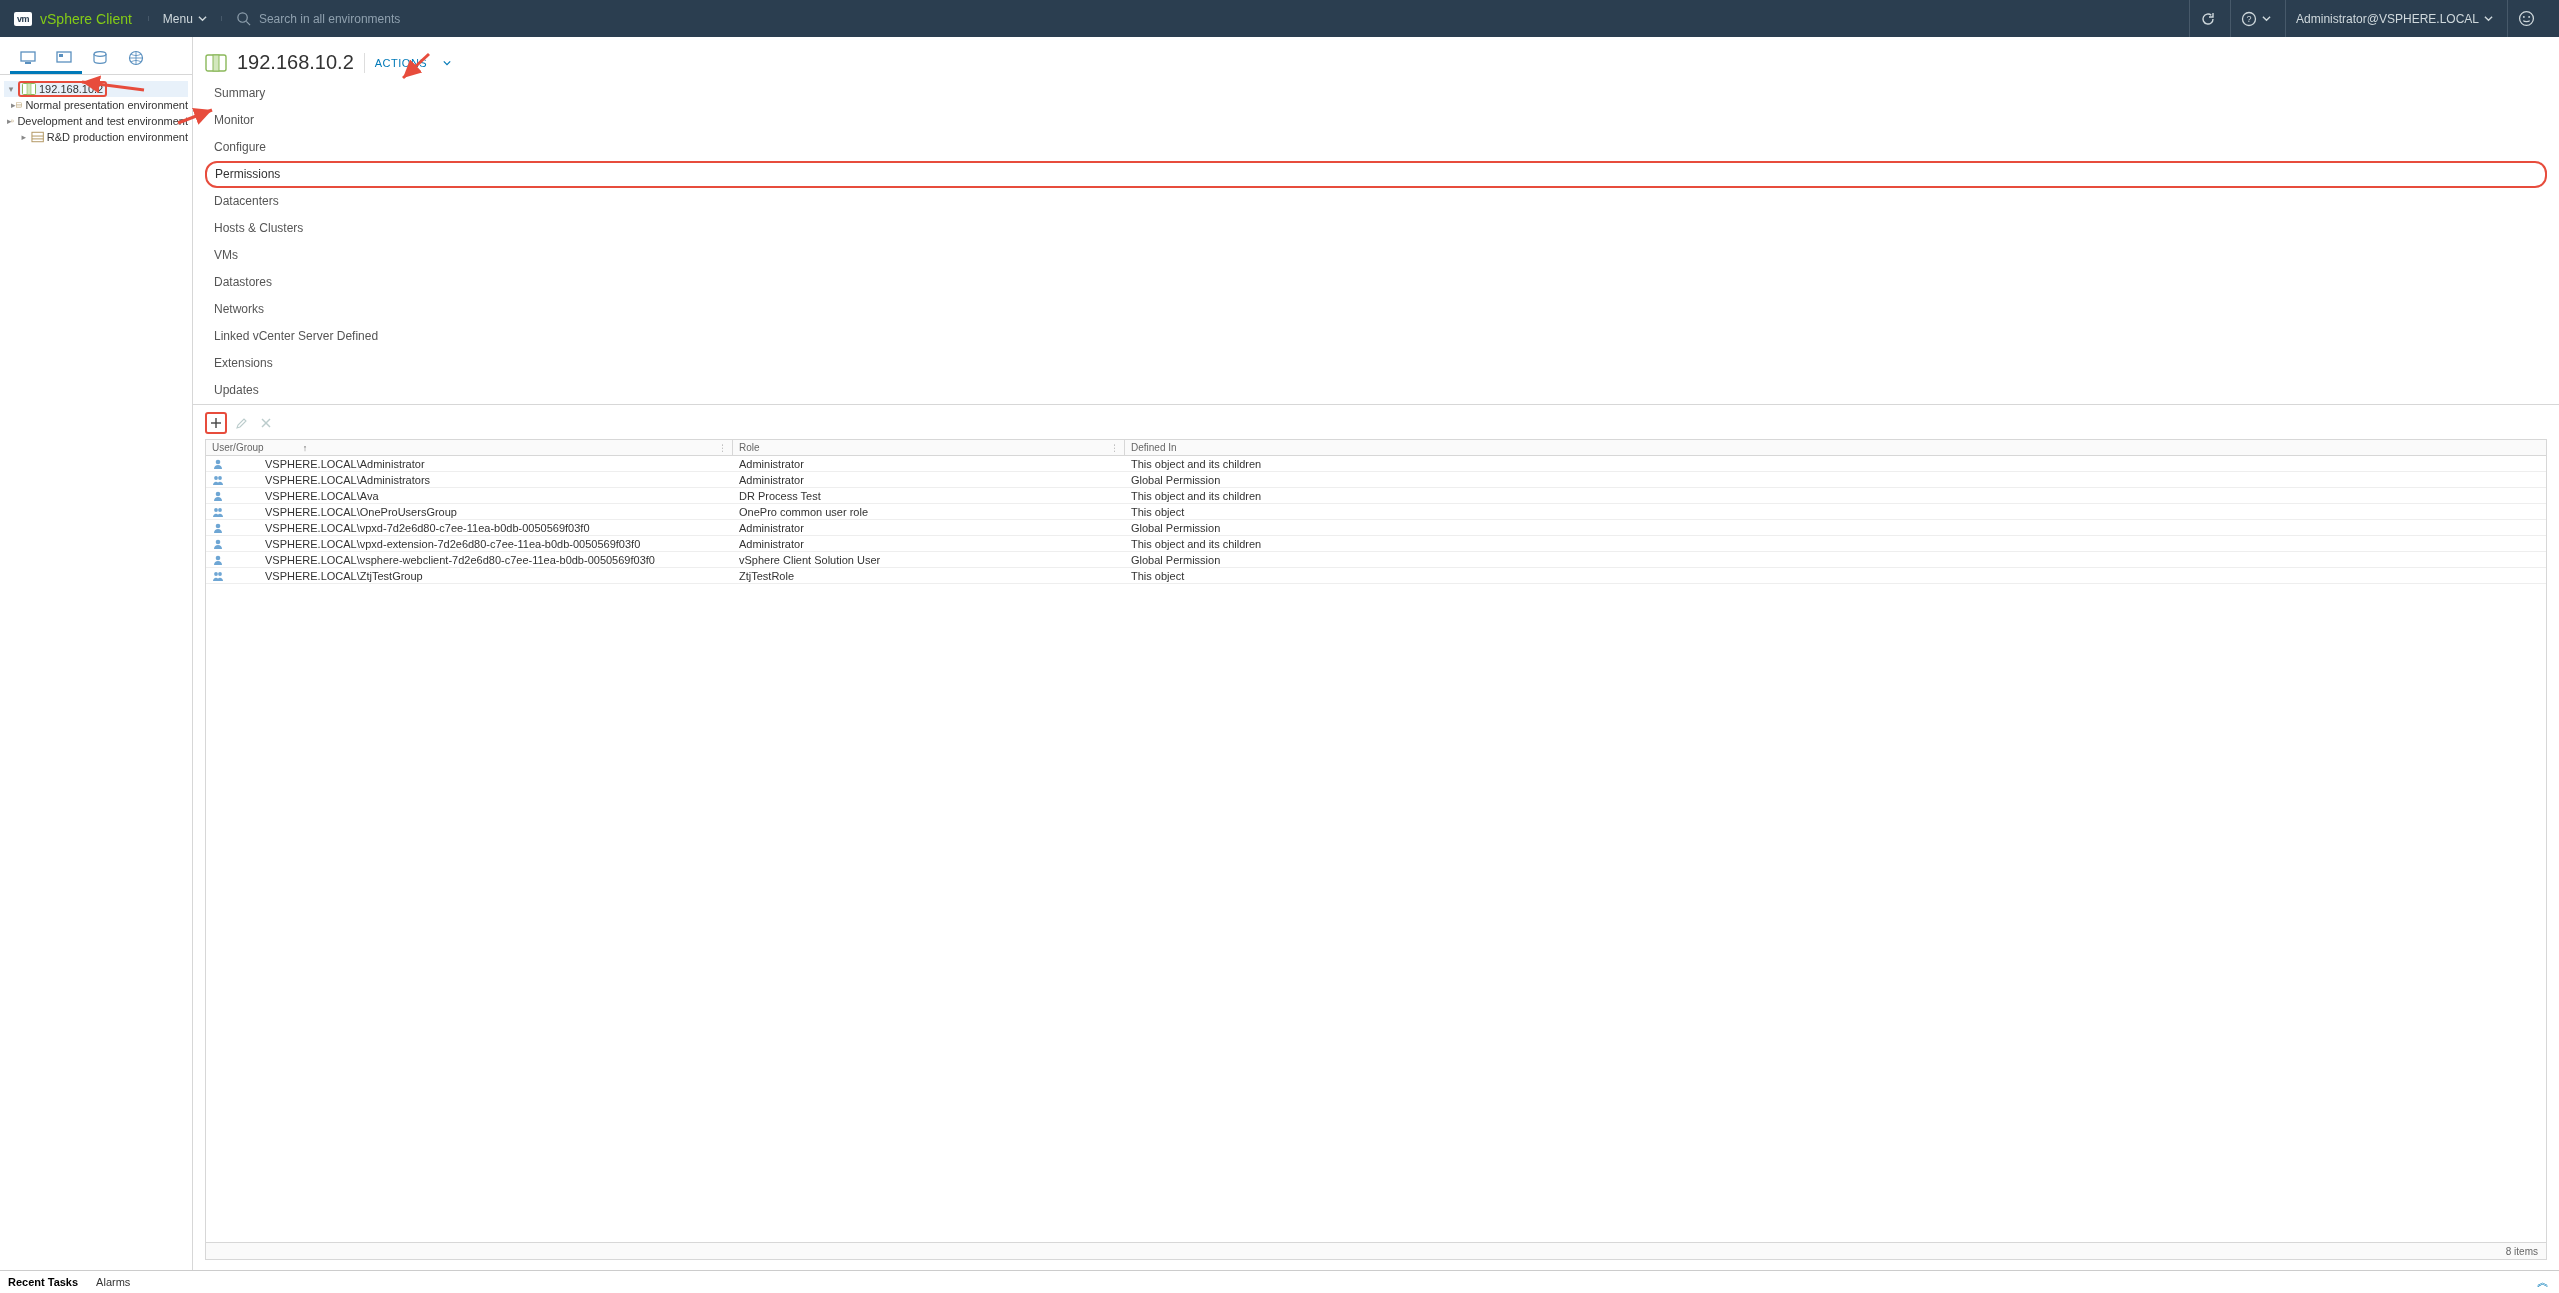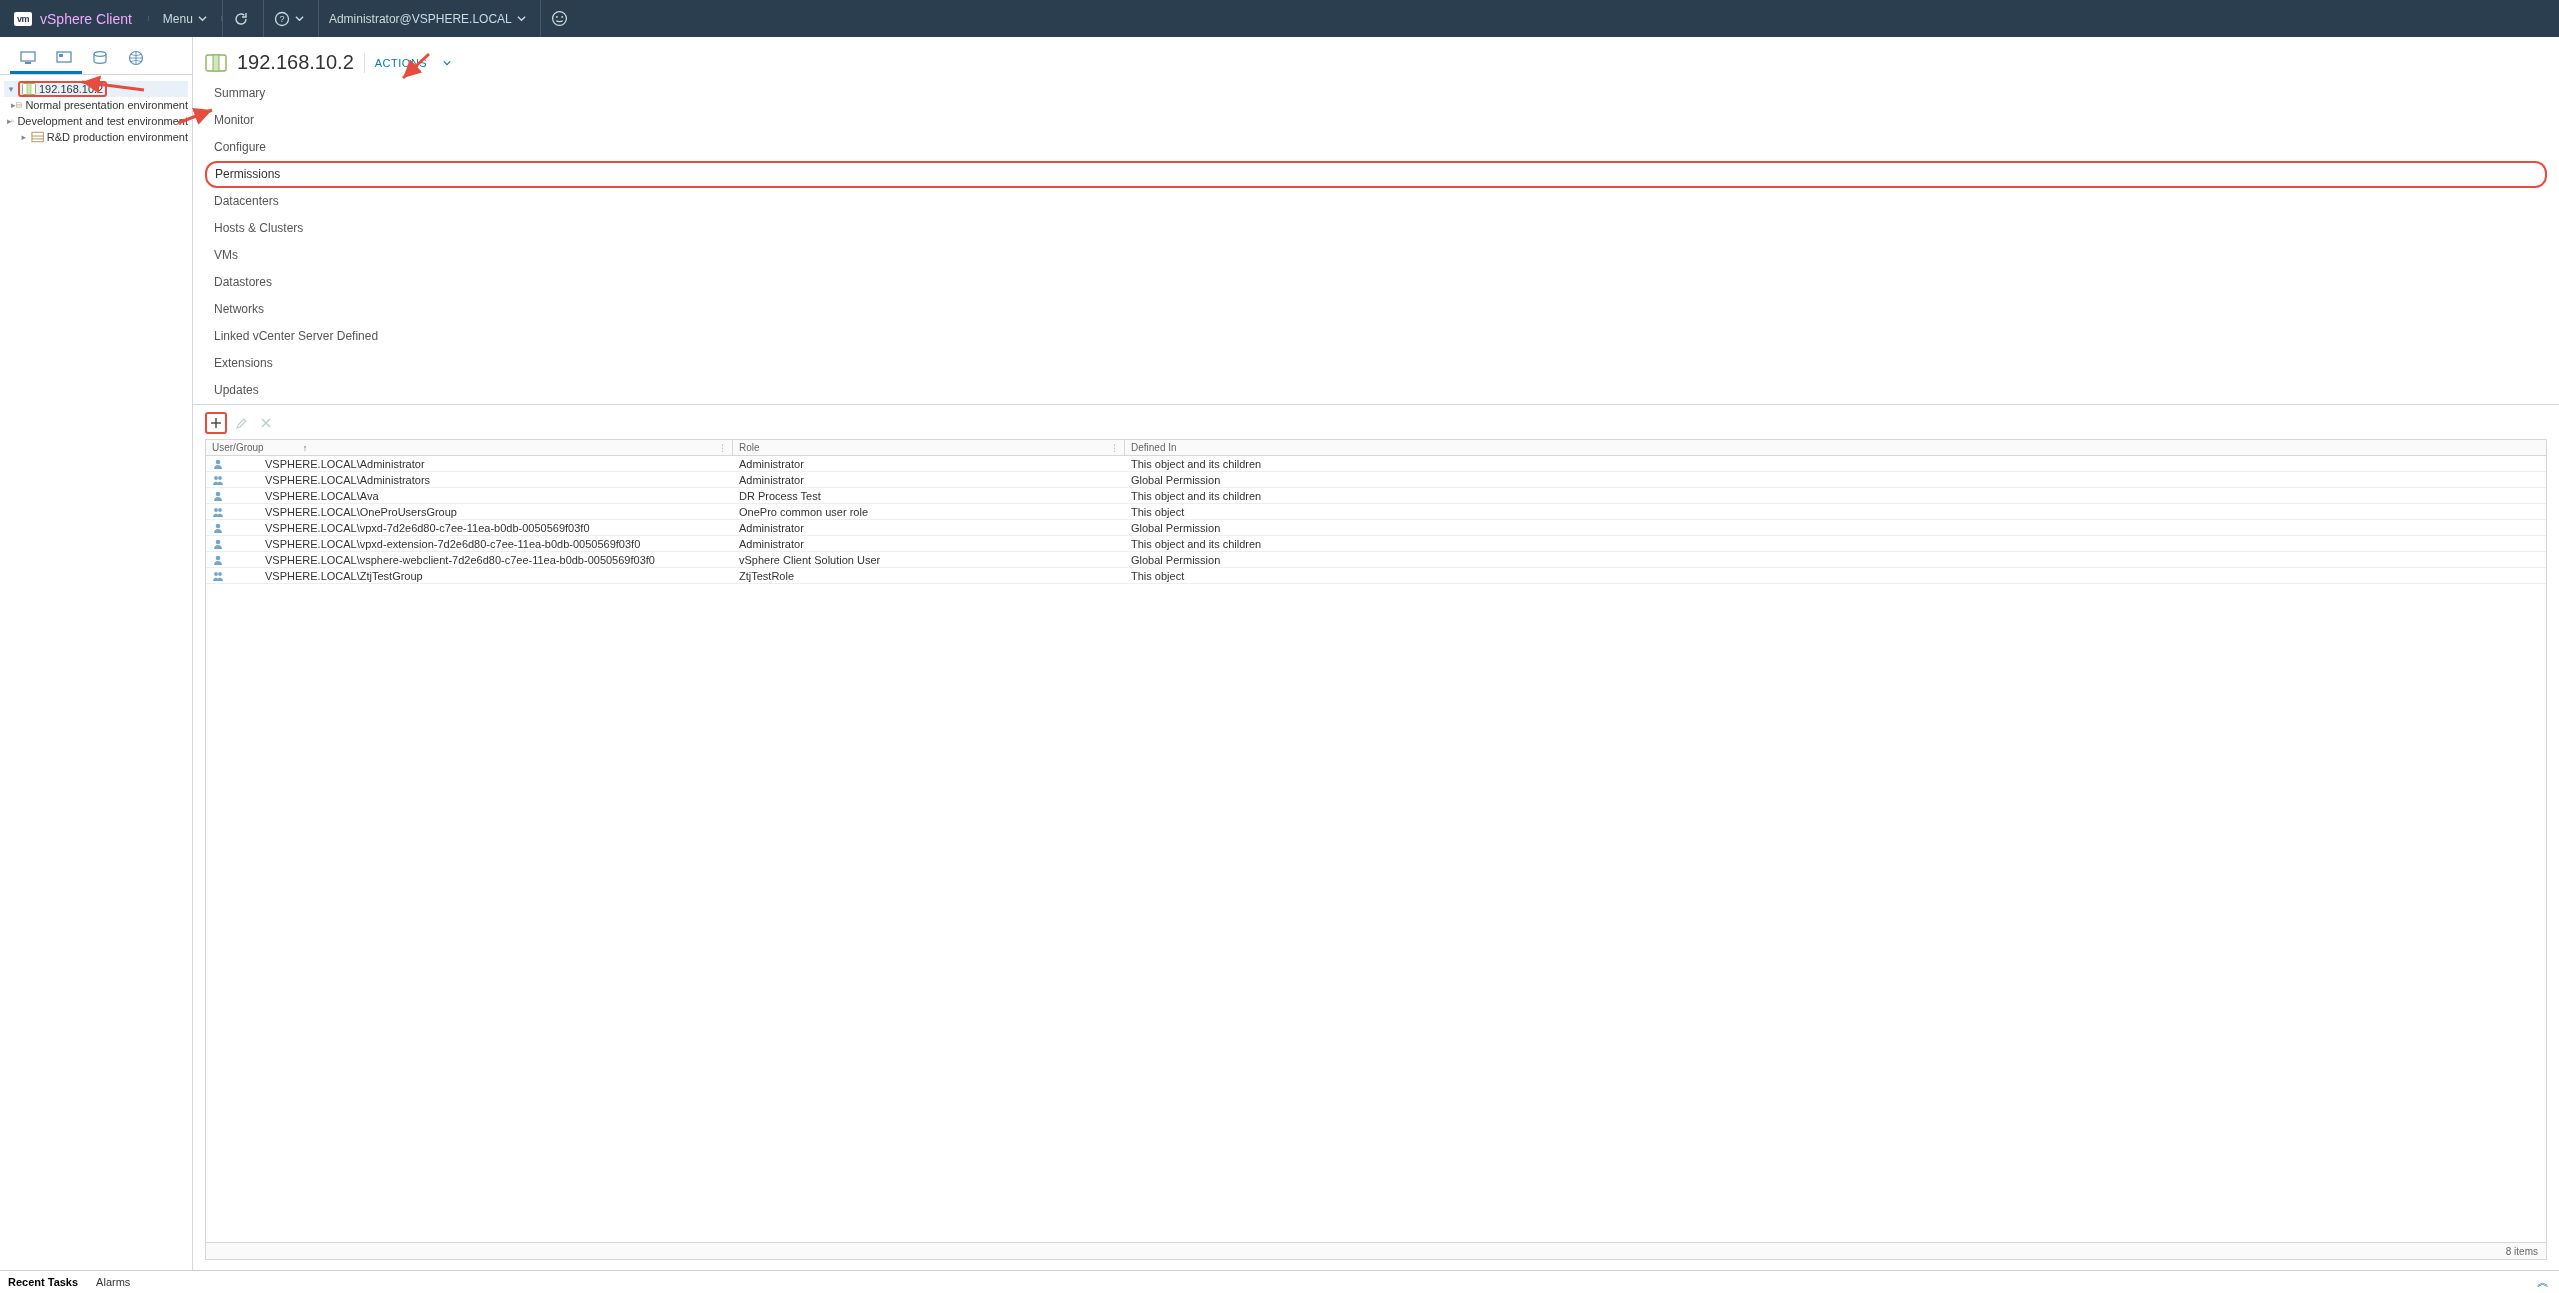--- a/index.html
+++ b/index.html
@@ -1,21 +1,21 @@
 <!DOCTYPE html>
 <html><head>
 <meta charset="utf-8">
 <style>
 * { box-sizing: border-box; margin: 0; padding: 0; }
 body { font-family: "Helvetica Neue", Arial, sans-serif; font-size: 12px; color: #333; background:#fff; overflow:hidden; }
 
 
 .header { background:#2b3e50; color:#cfd8dc; height:37px; display:flex; align-items:center; padding:16px 14px; }
 .vm-logo { background:#fff; color:#2b3e50; font-weight:bold; font-size:9px; padding:2px 3px; border-radius:2px; margin-right:8px; letter-spacing:-0.5px;}
-.app-title { font-size:14px; font-weight:500; color:#f0abfc; margin-right:16px; }
+.app-title { font-size:14px; font-weight:500; color:#84cc16; margin-right:16px; }
 .menu-btn { display:flex; align-items:center; gap:5px; padding:0 14px; border-left:1px solid #47596a; border-right:1px solid #47596a; height:100%; cursor:pointer; font-size:12px; color:#cfd8dc;}
 .search-zone { display:flex; align-items:center; gap:8px; margin-left:14px; color:#8fa0ae; flex:1;}
 .search-input { background:transparent; border:none; color:#cfd8dc; font-size:12px; outline:none; width:260px;}
 .search-input::placeholder{color:#8fa0ae;}
 .header-right { display:flex; align-items:center; gap:4px; }
 .hdr-btn { padding:0 10px; height:37px; display:flex; align-items:center; border-left:1px solid #47596a; cursor:pointer; color:#cfd8dc; gap:5px;}
 
 
 .app-body { display:flex; height:calc(100vh - 37px - 23px); }
 .sidebar { width:193px; border-right:1px solid #d7d7d7; display:flex; flex-direction:column; }
@@ -79,20 +79,27 @@
 <body>
 
 <div class="header">
   <span class="vm-logo">vm</span>
   <span class="app-title">vSphere Client</span>
   <div class="menu-btn">
     <span>Menu</span>
     <svg width="9" height="9" viewBox="0 0 10 10">
         <path d="M1 3l4 4 4-4" stroke="#cfd8dc" fill="none" stroke-width="1.5"></path>
       </svg>
+  </div>
+  <div class="search-zone">
+    <svg width="15" height="15" viewBox="0 0 16 16">
+        <circle cx="7" cy="7" r="5" stroke="#8fa0ae" fill="none" stroke-width="1.3"></circle>
+        <line x1="11" y1="11" x2="15" y2="15" stroke="#8fa0ae" stroke-width="1.3"></line>
+      </svg>
+    <input class="search-input" placeholder="Search in all environments" style="">
   </div>
   <div class="header-right">
     <div class="hdr-btn">
       <svg width="16" height="16" viewBox="0 0 16 16">
           <path d="M13 8a5 5 0 1 1-1.7-3.7" stroke="#cfd8dc" fill="none" stroke-width="1.4"></path>
           <path d="M13 2v4h-4" stroke="#cfd8dc" fill="none" stroke-width="1.4"></path>
         </svg>
     </div>
     <div class="hdr-btn">
       <svg width="16" height="16" viewBox="0 0 16 16">

